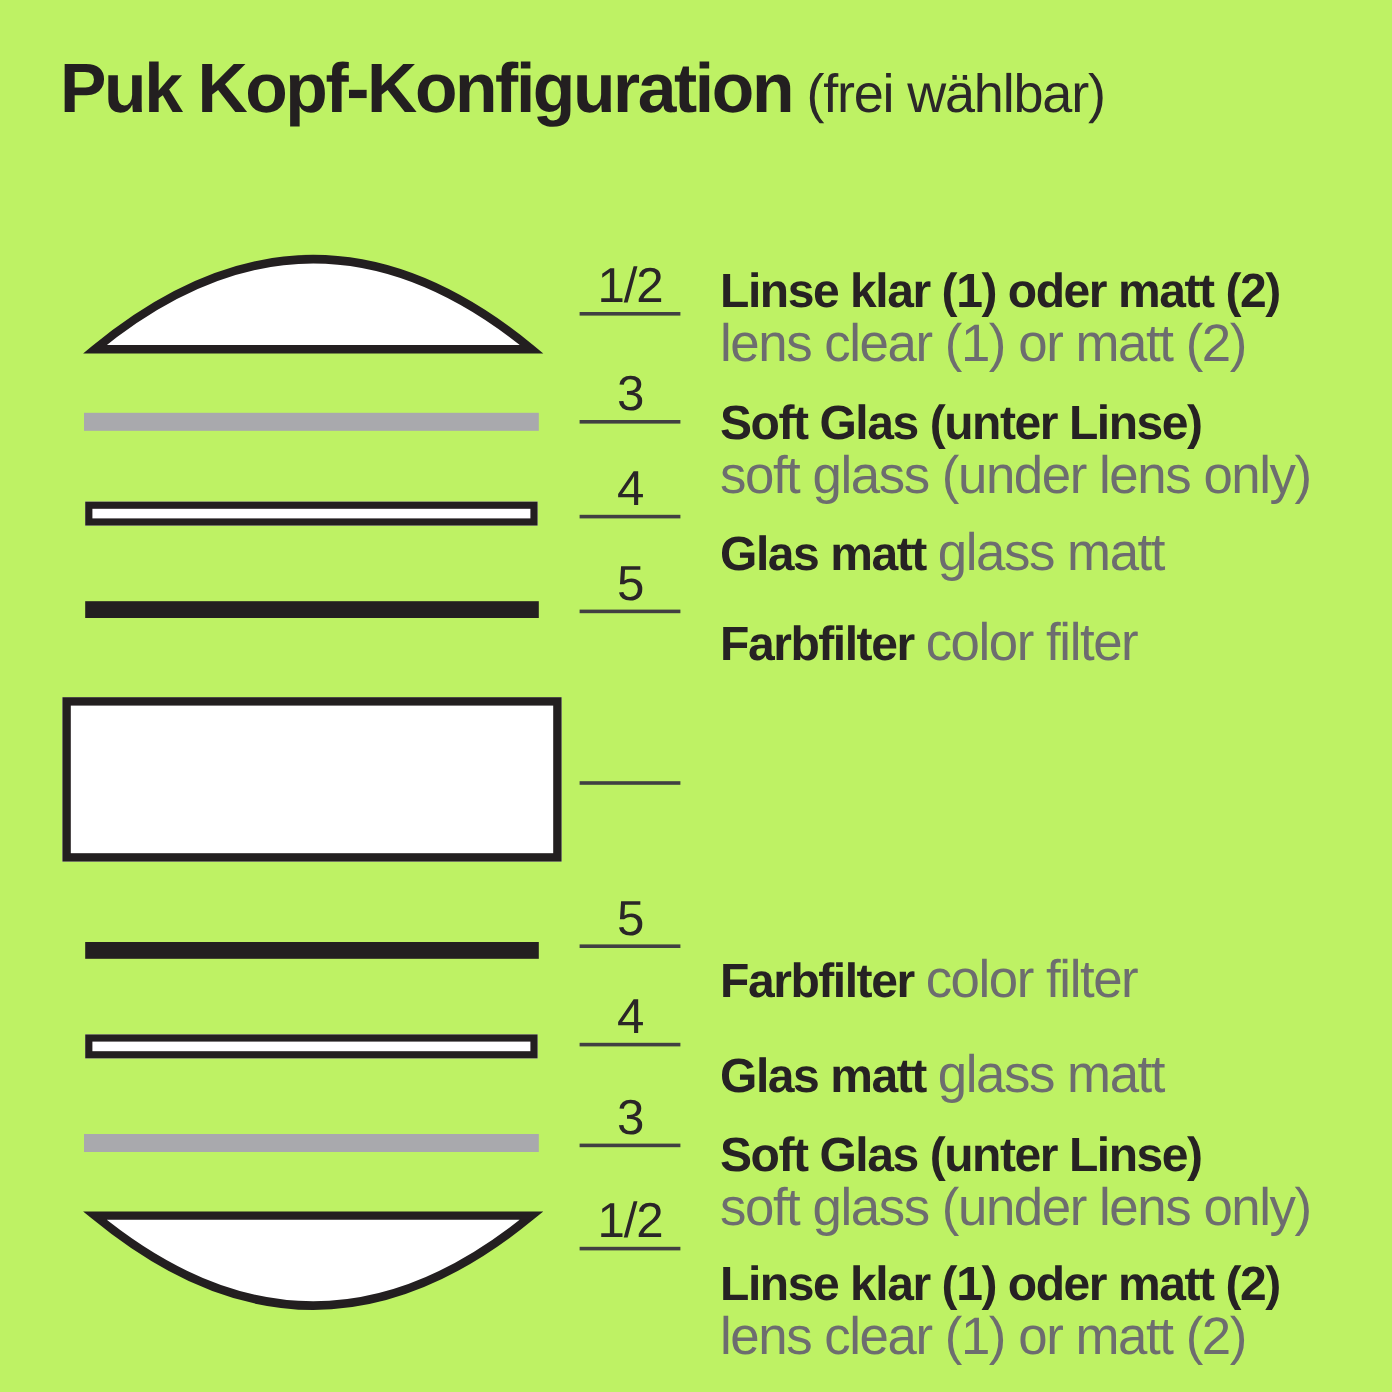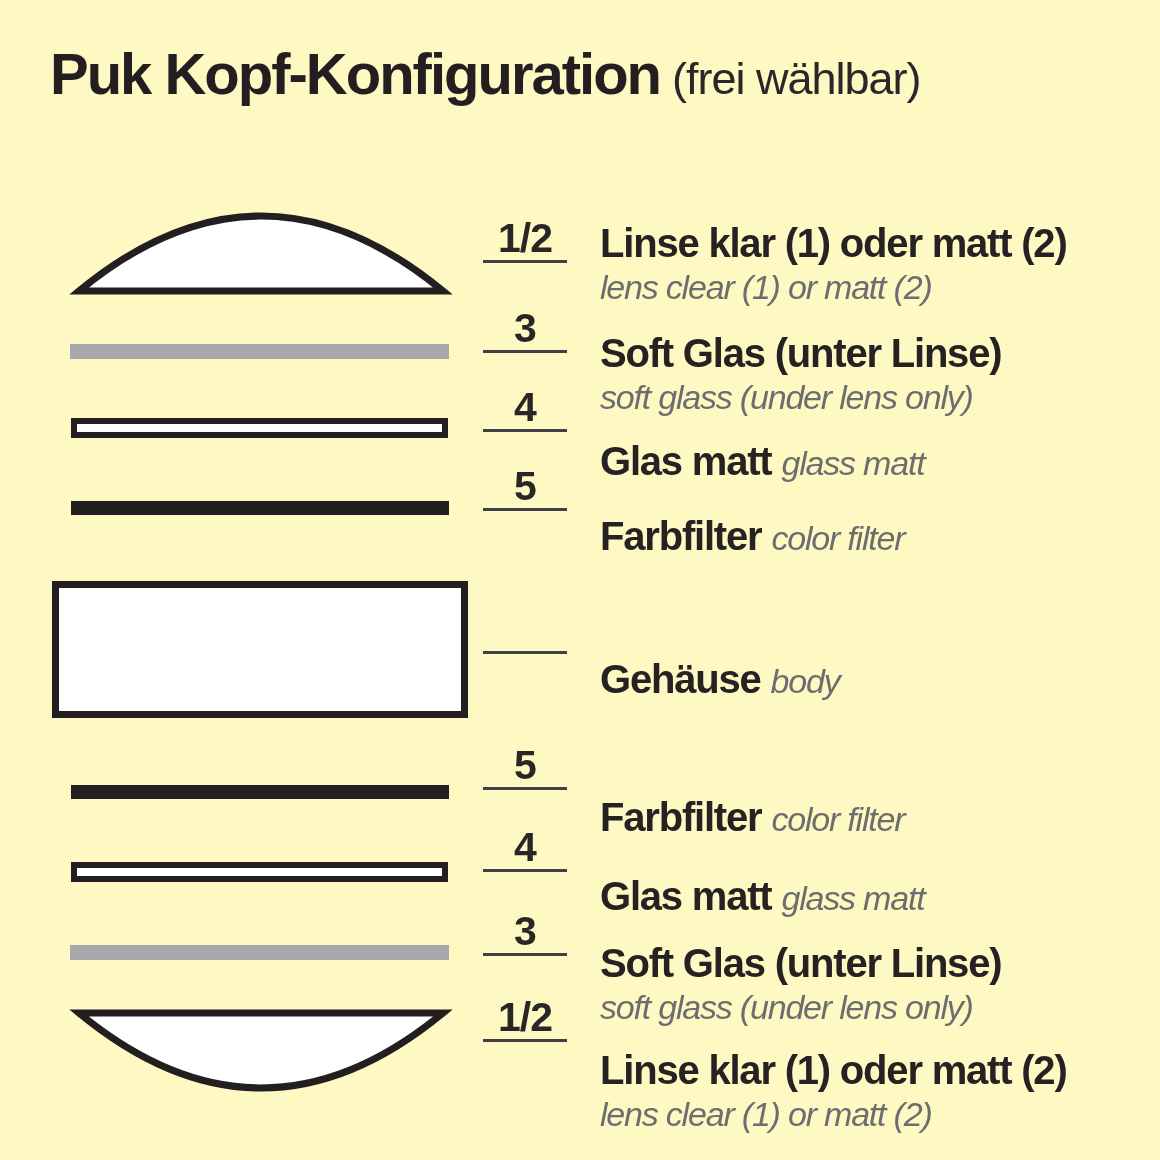--- a/index.html
+++ b/index.html
@@ -1,17 +1,17 @@
 <!DOCTYPE html>
 <html><head>
 <meta charset="utf-8">
 <style>
   html,body{margin:0;padding:0;background:#ffffff;}
   #canvas{
-    position:relative;width:1160px;height:1160px;background:#fef9c3;overflow:hidden;
+    position:relative;width:1160px;height:1160px;background:#bef264;overflow:hidden;
     font-family:"Liberation Sans","DejaVu Sans",sans-serif;
   }
   
   .title-line{position:absolute;left:50px;top:40px;white-space:nowrap;letter-spacing:-2px;}
   .title-de{font-size:58px;font-weight:700;color:#231f20;}
   .title-suffix{font-size:45px;font-weight:400;color:#2b2729;letter-spacing:-1px;margin-left:12px;}
   .subtitle{position:absolute;left:50px;top:120px;font-size:45px;font-weight:400;
             color:#6d6d6f;letter-spacing:-1px;white-space:nowrap;}
   
   .shape{position:absolute;}
@@ -20,27 +20,27 @@
   .bar-outline{background:#ffffff;border:6px solid #231f20;}
   .body-rect{background:#ffffff;border:7px solid #231f20;}
   svg{display:block;overflow:visible;}
   
   .callout{
     position:absolute;left:483px;width:84px;height:50px;
     border-bottom:3px solid #414042;
     display:flex;align-items:flex-end;justify-content:center;
   }
   .callout .num{
-    font-size:41px;font-weight:700;color:#2a2627;line-height:44px;letter-spacing:-1px;
+    font-size:41px;font-weight:400;color:#2a2627;line-height:44px;letter-spacing:-1px;
   }
   .leader{position:absolute;left:483px;width:84px;height:3px;background:#414042;}
   
   .lbl{position:absolute;left:600px;white-space:nowrap;line-height:44px;letter-spacing:-1.2px;margin-top:28px;}
   .de{font-size:40px;font-weight:700;color:#262223;}
-  .en{font-size:34px;font-weight:400;color:#6d6d6f;font-style:italic;}
+  .en{font-size:44px;font-weight:400;color:#6d6d6f;}
   .lbl .en.inline{margin-left:10px;}
   .lbl .row{display:block;}
 </style>
 </head>
 <body>
 
 <div id="canvas">
 
   <div class="title-line">
     <span class="title-de">Puk Kopf-Konfiguration</span><span class="title-suffix">(frei wählbar)</span>
@@ -111,23 +111,20 @@
   </div>
 
   <div class="lbl" style="top:411px;">
     <span class="de">Glas matt</span><span class="en inline">glass matt</span>
   </div>
 
   <div class="lbl" style="top:486px;">
     <span class="de">Farbfilter</span><span class="en inline">color filter</span>
   </div>
 
-  <div class="lbl" style="top:629px;">
-    <span class="de">Gehäuse</span><span class="en inline">body</span>
-  </div>
 
   <div class="lbl" style="top:767px;">
     <span class="de">Farbfilter</span><span class="en inline">color filter</span>
   </div>
 
   <div class="lbl" style="top:846px;">
     <span class="de">Glas matt</span><span class="en inline">glass matt</span>
   </div>
 
   <div class="lbl" style="top:913px;">

